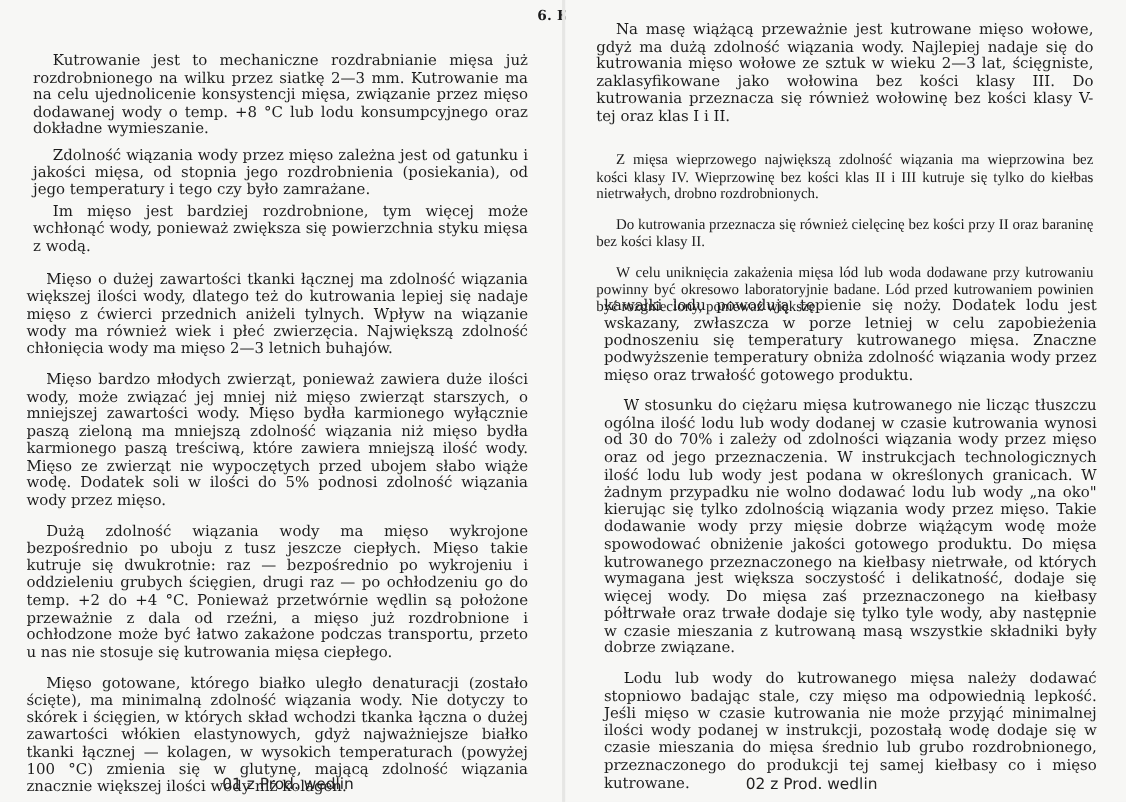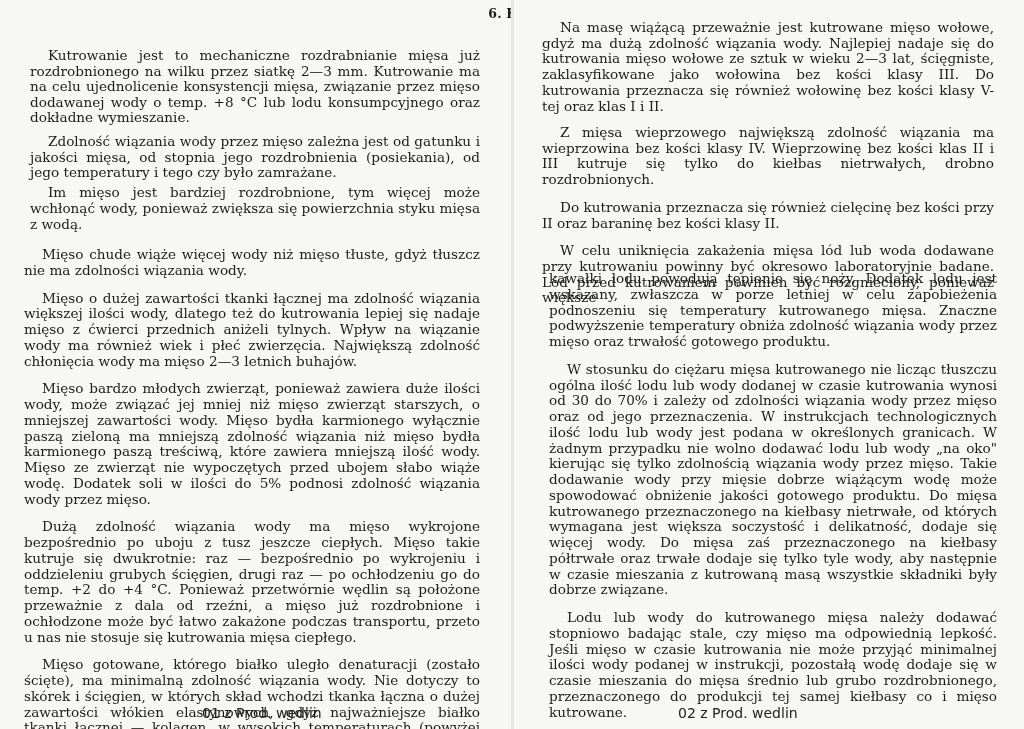--- a/index.html
+++ b/index.html
@@ -49,37 +49,36 @@
     <p>Kutrowanie jest to mechaniczne rozdrabnianie mięsa już rozdrobnionego na wilku przez siatkę 2—3 mm. Kutrowanie ma na celu ujednolicenie konsystencji mięsa, związanie przez mięso dodawanej wody o temp. +8 °C lub lodu konsumpcyjnego oraz dokładne wymieszanie.</p>
   </div>
   <div class="block" style="left:18px; top:172px; width:474px; line-height:16px;">
     <p>Im mięso jest bardziej rozdrobnione, tym więcej może wchłonąć wody, ponieważ zwiększa się powierzchnia styku mięsa z wodą.</p>
   </div>
   <div class="block" style="left:18px; top:122px; width:474px;">
     <p>Zdolność wiązania wody przez mięso zależna jest od gatunku i jakości mięsa, od stopnia jego rozdrobnienia (posiekania), od jego temperatury i tego czy było zamrażane.</p>
   </div>
 
   <div class="block" style="left:12px; top:235px; width:480px; line-height:15.75px;">
-    <p>Mięso chude wiąże więcej wody niż mięso tłuste, gdyż tłuszcz nie ma zdolności wiązania wody.</p>
     <p>Mięso o dużej zawartości tkanki łącznej ma zdolność wiązania większej ilości wody, dlatego też do kutrowania lepiej się nadaje mięso z ćwierci przednich aniżeli tylnych. Wpływ na wiązanie wody ma również wiek i płeć zwierzęcia. Największą zdolność chłonięcia wody ma mięso 2—3 letnich buhajów.</p>
     <p>Mięso bardzo młodych zwierząt, ponieważ zawiera duże ilości wody, może związać jej mniej niż mięso zwierząt starszych, o mniejszej zawartości wody. Mięso bydła karmionego wyłącznie paszą zieloną ma mniejszą zdolność wiązania niż mięso bydła karmionego paszą treściwą, które zawiera mniejszą ilość wody. Mięso ze zwierząt nie wypoczętych przed ubojem słabo wiąże wodę. Dodatek soli w ilości do 5% podnosi zdolność wiązania wody przez mięso.</p>
     <p>Dużą zdolność wiązania wody ma mięso wykrojone bezpośrednio po uboju z tusz jeszcze ciepłych. Mięso takie kutruje się dwukrotnie: raz — bezpośrednio po wykrojeniu i oddzieleniu grubych ścięgien, drugi raz — po ochłodzeniu go do temp. +2 do +4 °C. Ponieważ przetwórnie wędlin są położone przeważnie z dala od rzeźni, a mięso już rozdrobnione i ochłodzone może być łatwo zakażone podczas transportu, przeto u nas nie stosuje się kutrowania mięsa ciepłego.</p>
     <p>Mięso gotowane, którego białko uległo denaturacji (zostało ścięte), ma minimalną zdolność wiązania wody. Nie dotyczy to skórek i ścięgien, w których skład wchodzi tkanka łączna o dużej zawartości włókien elastynowych, gdyż najważniejsze białko tkanki łącznej — kolagen, w wysokich temperaturach (powyżej 100 °C) zmienia się w glutynę, mającą zdolność wiązania znacznie większej ilości wody niż kolagen.</p>
   </div>
 
   <div class="caption" id="caption-left">01 z Prod. wedlin</div>
 </div>
 
 <div class="divider"></div>
 
 <div class="page" id="right-page">
   <div class="block" style="left:16px; top:8px; width:476px; line-height:15.7px;">
     <p>Na masę wiążącą przeważnie jest kutrowane mięso wołowe, gdyż ma dużą zdolność wiązania wody. Najlepiej nadaje się do kutrowania mięso wołowe ze sztuk w wieku 2—3 lat, ścięgniste, zaklasyfikowane jako wołowina bez kości klasy III. Do kutrowania przeznacza się również wołowinę bez kości klasy V-tej oraz klas I i II.</p>
   </div>
-  <div class="block" style="left:16px; top:113px; width:476px; line-height:15.7px;">
+  <div class="block" style="left:16px; top:125px; width:476px; line-height:15.7px;font-family:Liberation Serif, serif;">
     <p>Z mięsa wieprzowego największą zdolność wiązania ma wieprzowina bez kości klasy IV. Wieprzowinę bez kości klas II i III kutruje się tylko do kiełbas nietrwałych, drobno rozdrobnionych.</p>
     <p>Do kutrowania przeznacza się również cielęcinę bez kości przy II oraz baraninę bez kości klasy II.</p>
     <p>W celu uniknięcia zakażenia mięsa lód lub woda dodawane przy kutrowaniu powinny być okresowo laboratoryjnie badane. Lód przed kutrowaniem powinien być rozgnieciony, ponieważ większe</p>
   </div>
 
   <div class="block" style="left:23px; top:259px; width:472px; line-height:15.75px;">
     <p style="text-indent:0;">kawałki lodu powodują tępienie się noży. Dodatek lodu jest wskazany, zwłaszcza w porze letniej w celu zapobieżenia podnoszeniu się temperatury kutrowanego mięsa. Znaczne podwyższenie temperatury obniża zdolność wiązania wody przez mięso oraz trwałość gotowego produktu.</p>
     <p>W stosunku do ciężaru mięsa kutrowanego nie licząc tłuszczu ogólna ilość lodu lub wody dodanej w czasie kutrowania wynosi od 30 do 70% i zależy od zdolności wiązania wody przez mięso oraz od jego przeznaczenia. W instrukcjach technologicznych ilość lodu lub wody jest podana w określonych granicach. W żadnym przypadku nie wolno dodawać lodu lub wody „na oko" kierując się tylko zdolnością wiązania wody przez mięso. Takie dodawanie wody przy mięsie dobrze wiążącym wodę może spowodować obniżenie jakości gotowego produktu. Do mięsa kutrowanego przeznaczonego na kiełbasy nietrwałe, od których wymagana jest większa soczystość i delikatność, dodaje się więcej wody. Do mięsa zaś przeznaczonego na kiełbasy półtrwałe oraz trwałe dodaje się tylko tyle wody, aby następnie w czasie mieszania z kutrowaną masą wszystkie składniki były dobrze związane.</p>
     <p>Lodu lub wody do kutrowanego mięsa należy dodawać stopniowo badając stale, czy mięso ma odpowiednią lepkość. Jeśli mięso w czasie kutrowania nie może przyjąć minimalnej ilości wody podanej w instrukcji, pozostałą wodę dodaje się w czasie mieszania do mięsa średnio lub grubo rozdrobnionego, przeznaczonego do produkcji tej samej kiełbasy co i mięso kutrowane.</p>
   </div>

